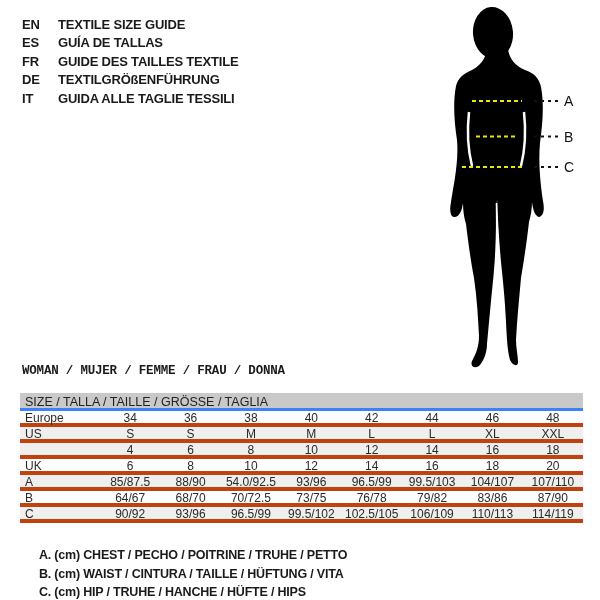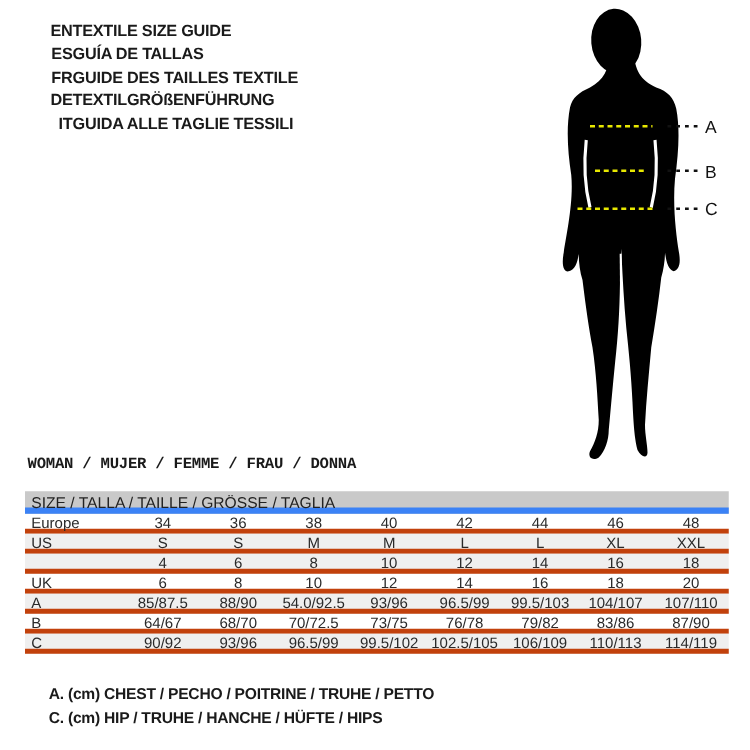--- a/index.html
+++ b/index.html
@@ -9,21 +9,21 @@
     color: #1a1a1a;
     width: 600px; height: 600px;
   }
   #canvas {
     position: relative; width: 600px; height: 600px;
     background: #fff; overflow: hidden;
   }
 
   
   .legend {
-    position: absolute; left: 22px; top: 15px; text-align: right;
+    position: absolute; left: 22px; top: 15px;
   }
   .legend-row {
     display: flex; height: 18.5px; align-items: center;
     font-weight: bold; font-size: 13px; letter-spacing: -0.2px;
     white-space: nowrap;
   }
   .legend-code { width: 36px; }
 
   
   .figure-wrap { position: absolute; left: 400px; top: 0; width: 200px; height: 380px; }
@@ -37,21 +37,21 @@
   .table-title {
     position: absolute; left: 22px; top: 364px;
     font-weight: bold; font-size: 12.5px; letter-spacing: -0.2px; white-space: nowrap; font-family: Liberation Mono, monospace;
   }
   .size-table {
     position: absolute; left: 20px; top: 393px; width: 563px;
   }
   .size-table-header {
     height: 18px; line-height: 18px;
     padding-left: 5px; font-size: 12.5px; color: #222;
-    border-bottom: 5px solid #3b82f6;
+    border-bottom: 3px solid #3b82f6;
   }
   .size-row {
     display: grid; grid-template-columns: 80px repeat(8, 1fr);
     height: 16px; line-height: 15px; font-size: 12px; color: #2a2a2a;
     border-bottom: 4px solid #c2410c;
   }
   .size-row .row-label { padding-left: 5px; text-align: left; }
   .size-row .size-cell { text-align: center; }
 
   
@@ -225,16 +225,17 @@
           <span class="size-cell">102.5/105</span>
           <span class="size-cell">106/109</span>
           <span class="size-cell">110/113</span>
           <span class="size-cell">114/119</span>
         </div>
       </div>
   </div>
 
   <div class="footnotes">
       <div class="footnote">A. (cm) CHEST / PECHO / POITRINE / TRUHE / PETTO</div>
+      <div class="footnote">B. (cm) WAIST / CINTURA / TAILLE / HÜFTUNG / VITA</div>
       <div class="footnote">C. (cm) HIP / TRUHE / HANCHE / HÜFTE / HIPS</div>
     </div>
 
 </div>
 
 </body></html>

